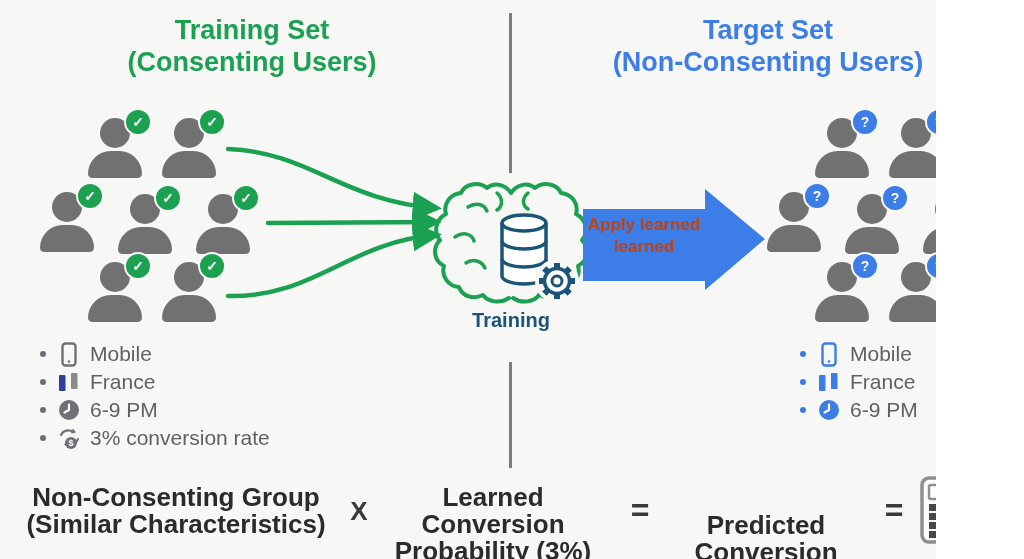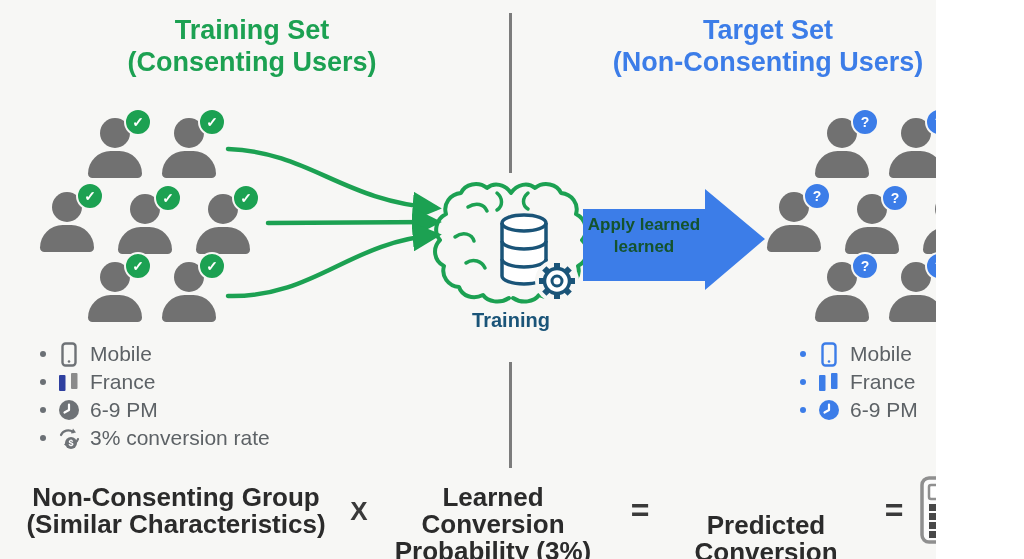--- a/index.html
+++ b/index.html
@@ -36,21 +36,21 @@
   .p1{left:53px;top:10px;} .p2{left:127px;top:10px;}
   .p3{left:5px;top:84px;}  .p4{left:83px;top:86px;} .p5{left:161px;top:86px;}
   .p6{left:53px;top:154px;}.p7{left:127px;top:154px;}
   
   .vdiv{position:absolute;left:509px;width:3px;background:#7c7c7c;}
   
   .ml-label{position:absolute;left:436px;top:308px;width:150px;text-align:center;
     color:var(--navy);font-weight:bold;font-size:20px;line-height:24px;}
   
   .arrow-text{position:absolute;left:583px;top:214px;width:122px;text-align:center;
-    color:#14532d;font-weight:bold;font-size:17px;line-height:22px;}
+    color:#c2410c;font-weight:bold;font-size:17px;line-height:22px;}
   
   .traits{position:absolute;width:300px;text-align:center;}
   .trait{display:flex;align-items:center;height:28px;color:var(--list-text);font-size:21px;}
   .dot{width:6px;height:6px;border-radius:50%;background:#6b7075;margin-right:10px;flex:0 0 auto;}
   .traits.blue-icons .dot{background:var(--blue);}
   .ticon{width:26px;height:26px;display:flex;align-items:center;justify-content:center;margin-right:8px;flex:0 0 auto;}
   .tlabel{white-space:nowrap;}
   
   .fterm{position:absolute;top:484px;text-align:center;font-weight:bold;font-size:26px;line-height:27px;color:var(--formula-text);}
   .fop{position:absolute;text-align:center;font-weight:bold;color:#3a3a3a;}

